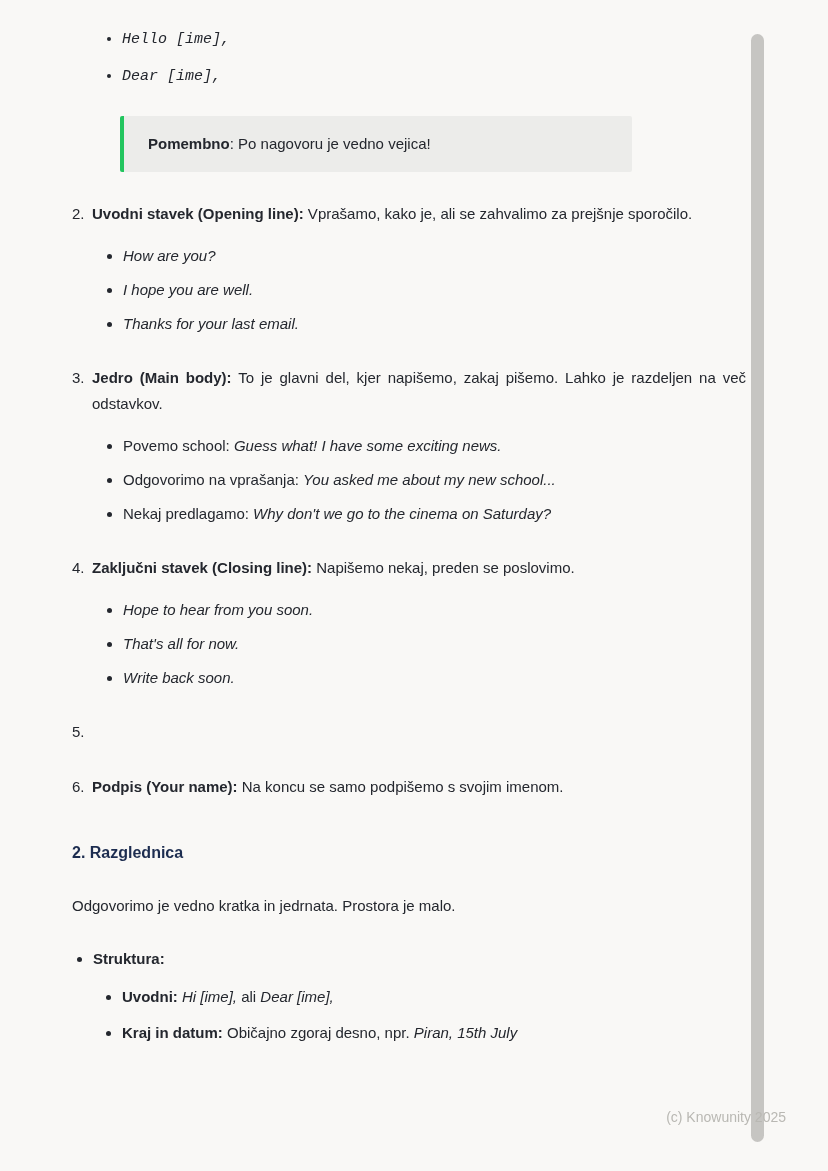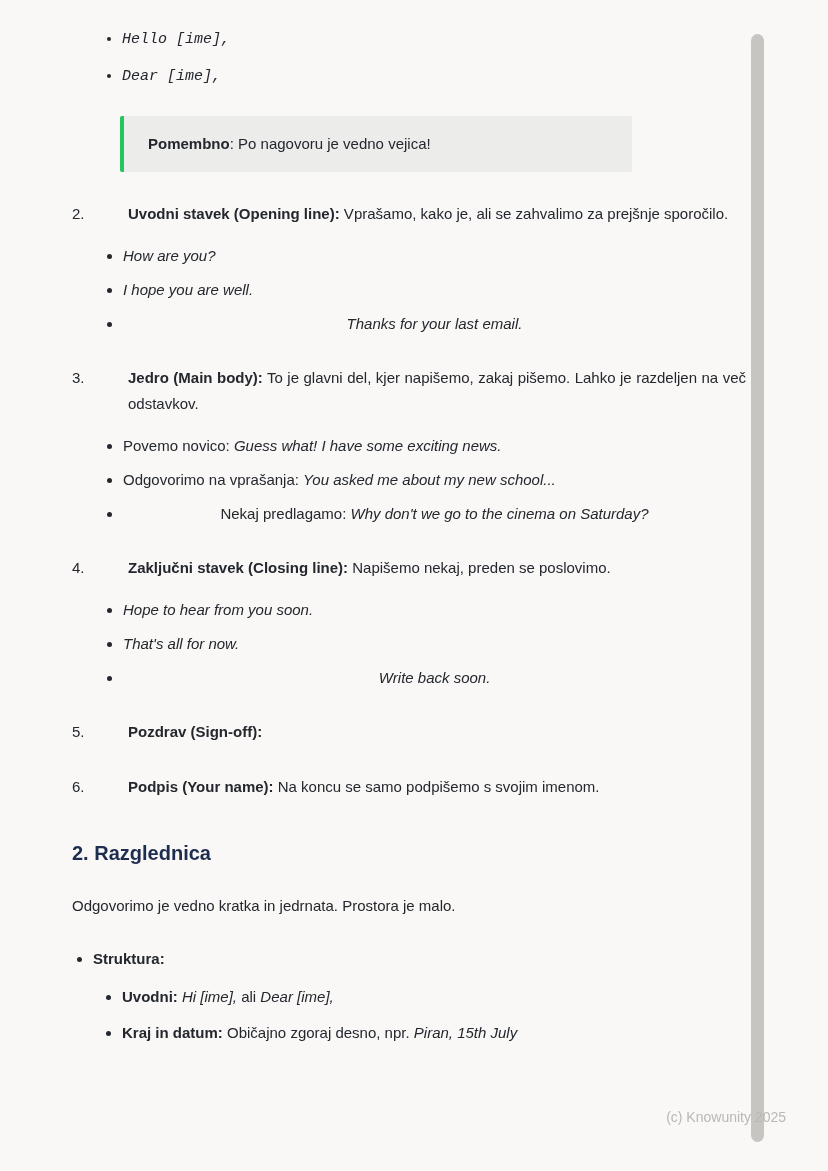--- a/index.html
+++ b/index.html
@@ -34,29 +34,29 @@
     background: #ececea;
     border-left: 4px solid #22c55e;
     padding: 15px 24px;
     border-radius: 2px;
     box-sizing: border-box;
   }
 
   .num-item { display: flex; margin-top: 29px; }
   .num { flex: 0 0 20px; }
   .num-body { flex: 1; min-width: 0; }
-  .para { text-align: justify; margin-left: 36px; }
+  .para { text-align: justify; }
 
   .bullets { margin-top: 17px; padding-left: 31px; }
   .bullets li { margin-bottom: 10px; line-height: 24px; }
-  .bullets li:last-child { margin-bottom: 0; text-align: center; }
+  .bullets li:last-child { margin-bottom: 0; }
 
   h2.section-heading {
     margin: 40px 0 0 0;
-    font-size: 20px;
+    font-size: 16px;
     line-height: 26px;
     color: #1d2d50;
     font-weight: bold;
   }
   .intro-para { margin-top: 27px; }
 
   .struct-list { margin-top: 27px; padding-left: 21px; }
   .struct-sub { margin-top: 13px; padding-left: 29px; }
   .struct-sub li { margin-bottom: 12px; line-height: 24px; }
   .struct-sub li:last-child { margin-bottom: 0; }
@@ -106,21 +106,21 @@
         <li><em>Thanks for your last email.</em></li>
       </ul>
     </div>
   </div>
 
   <div class="num-item">
     <span class="num">3.</span>
     <div class="num-body">
       <p class="para"><b>Jedro (Main body):</b><span> To je glavni del, kjer napišemo, zakaj pišemo. Lahko je razdeljen na več odstavkov.</span></p>
       <ul class="bullets">
-        <li><span>Povemo novico: </span><em>Guess what! I have some exciting news.</em></li>
+        <li><span>Povemo school: </span><em>Guess what! I have some exciting news.</em></li>
         <li><span>Odgovorimo na vprašanja: </span><em>You asked me about my new school...</em></li>
         <li><span>Nekaj predlagamo: </span><em>Why don't we go to the cinema on Saturday?</em></li>
       </ul>
     </div>
   </div>
 
   <div class="num-item">
     <span class="num">4.</span>
     <div class="num-body">
       <p class="para"><b>Zaključni stavek (Closing line):</b><span> Napišemo nekaj, preden se poslovimo.</span></p>
@@ -128,21 +128,20 @@
         <li><em>Hope to hear from you soon.</em></li>
         <li><em>That's all for now.</em></li>
         <li><em>Write back soon.</em></li>
       </ul>
     </div>
   </div>
 
   <div class="num-item">
     <span class="num">5.</span>
     <div class="num-body">
-      <p class="para"><b>Pozdrav (Sign-off):</b></p>
     </div>
   </div>
 
   <div class="num-item">
     <span class="num">6.</span>
     <div class="num-body">
       <p class="para"><b>Podpis (Your name):</b><span> Na koncu se samo podpišemo s svojim imenom.</span></p>
     </div>
   </div>
 

